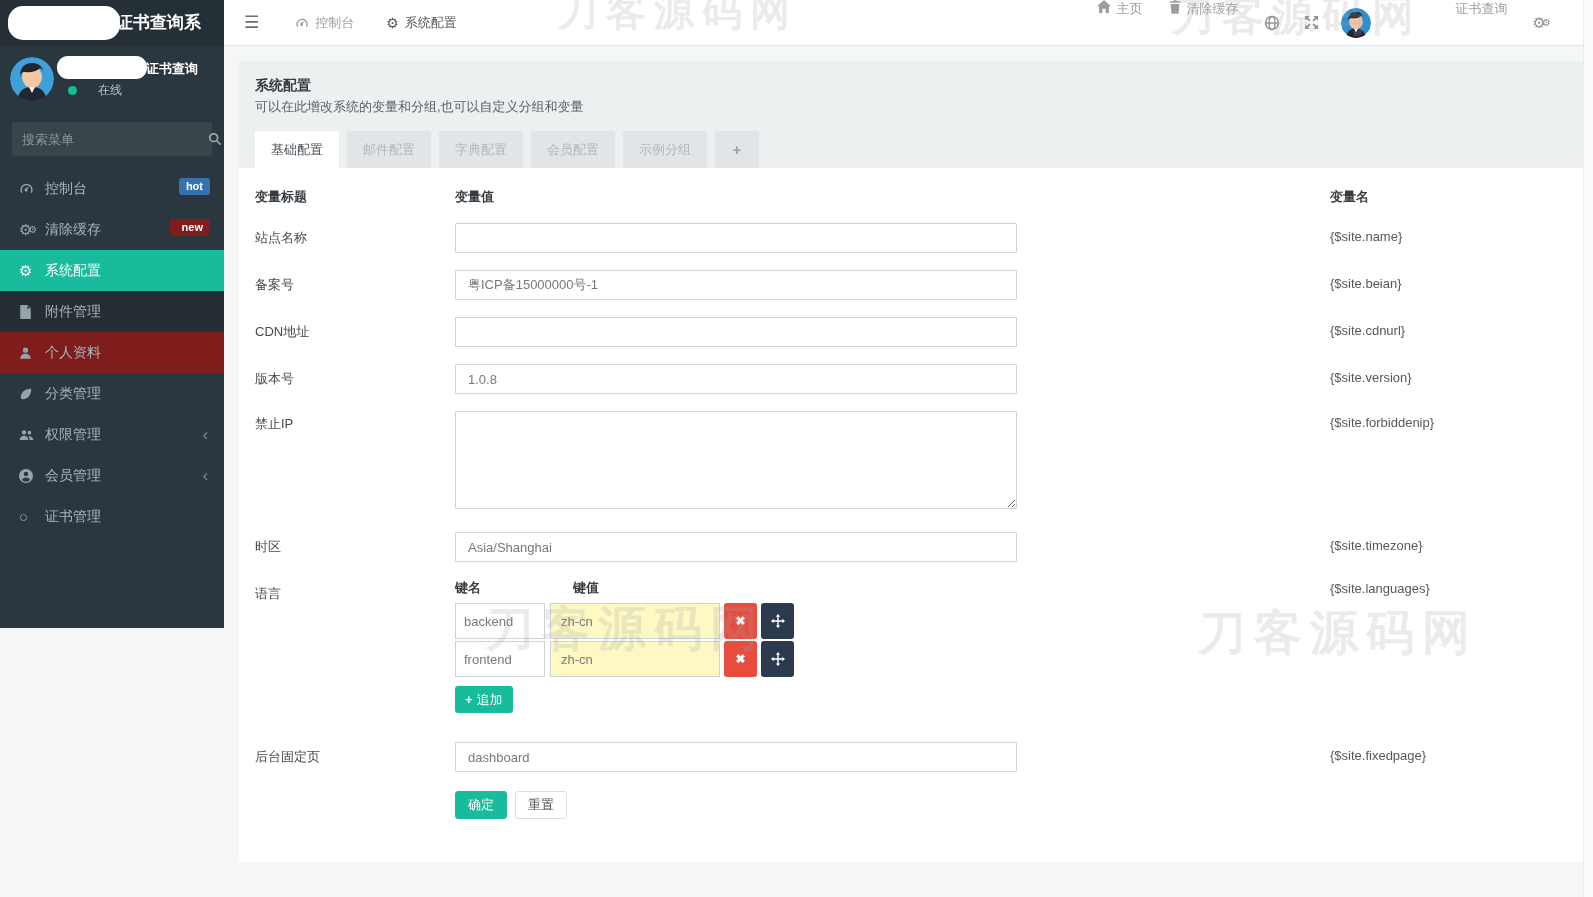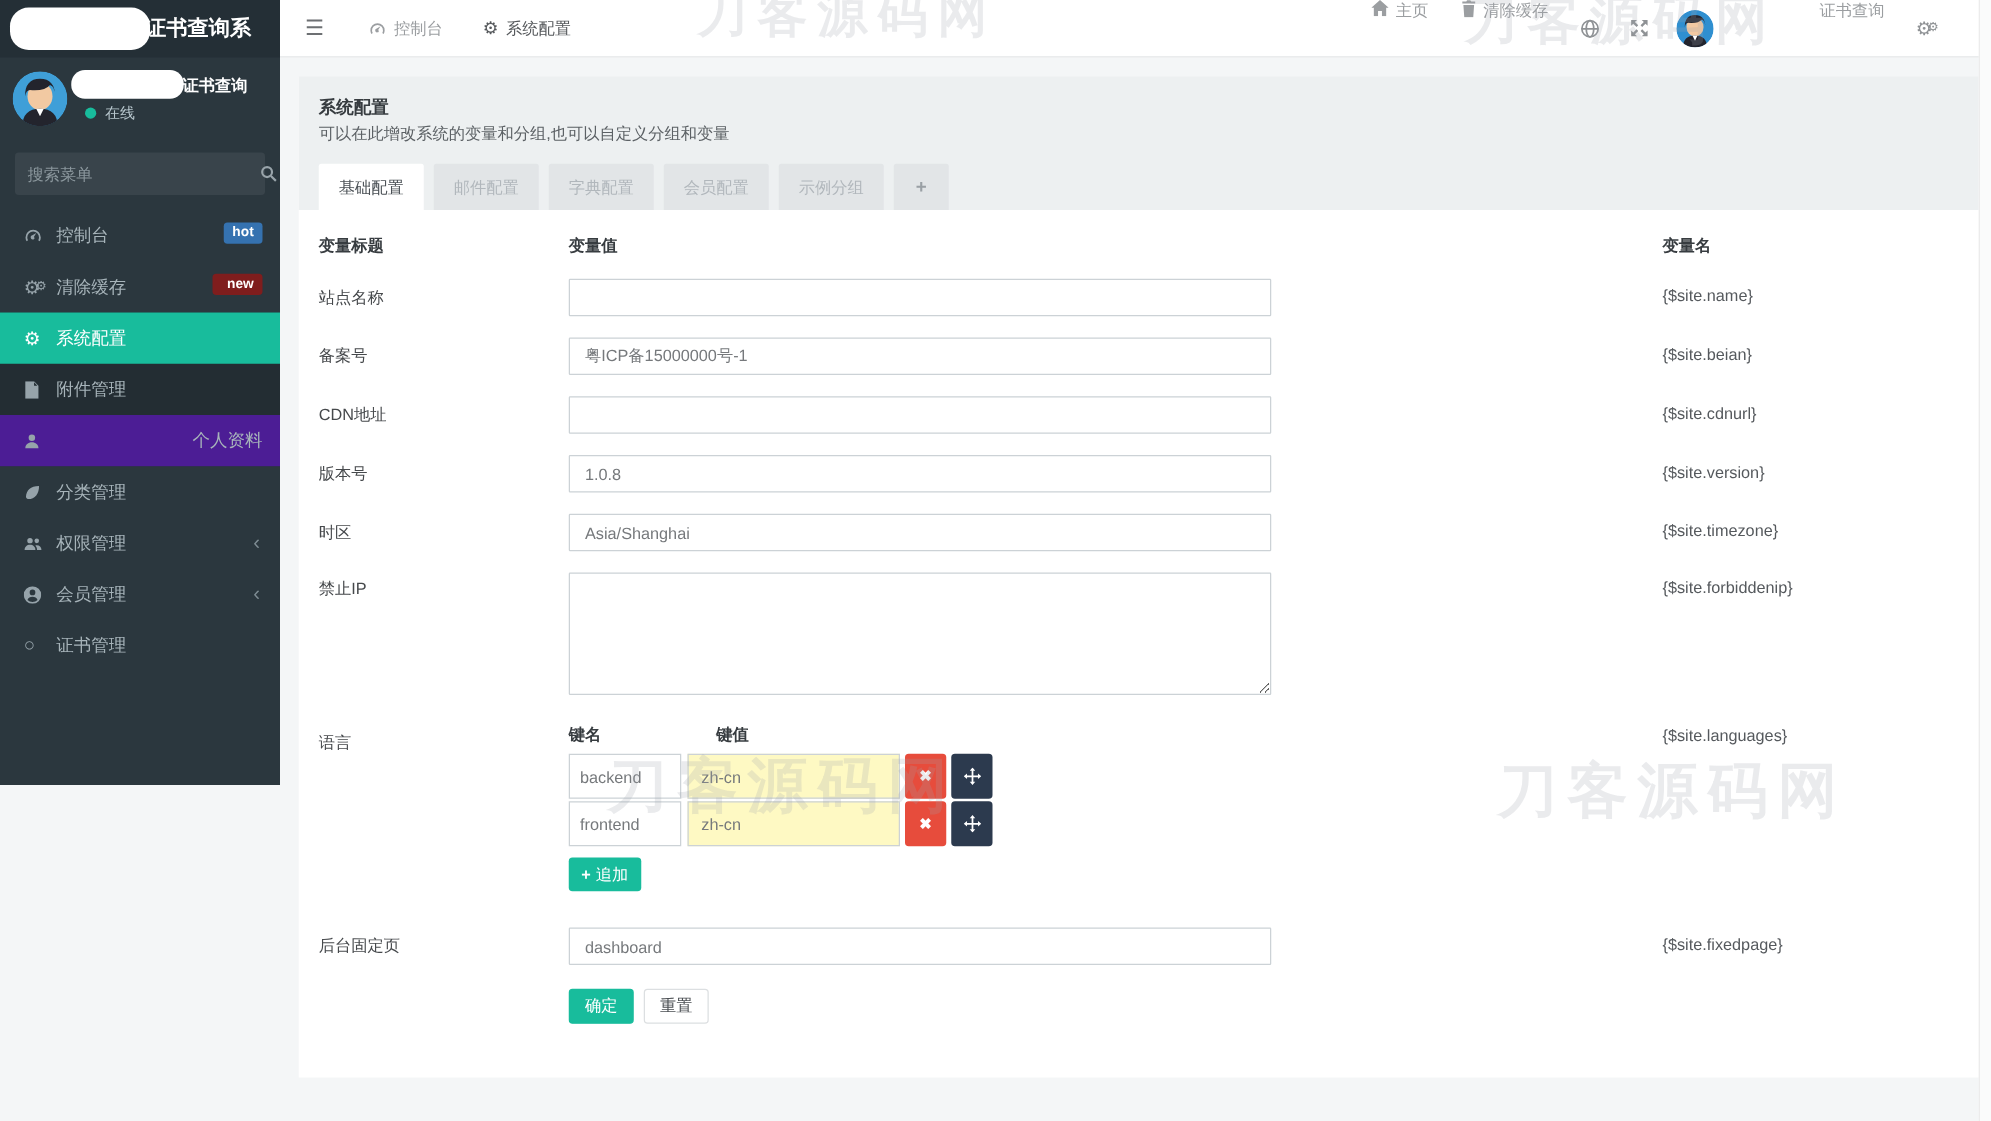--- a/index.html
+++ b/index.html
@@ -9,34 +9,34 @@
     background:#f4f6f7; position:relative; overflow:hidden;
     font-size:13px; color:#444;
   }
   
   .sidebar { position:absolute; left:0; top:0; width:224px; height:628px; background:#2b373e; z-index:5; }
   .brand { height:46px; background:#242f36; position:relative; }
   .brand-title { position:absolute; left:116px; top:0; line-height:46px; color:#fff; font-size:17px; font-weight:bold; white-space:nowrap; }
   .user-panel { position:relative; height:64px; }
   .avatar44 { position:absolute; left:10px; top:11px; width:44px; height:44px; border-radius:50%; overflow:hidden; }
   .user-name { position:absolute; left:146px; top:14px; color:#fff; font-weight:bold; font-size:13px; white-space:nowrap; }
-  .user-status { position:absolute; left:68px; top:36px; color:#b8c7ce; font-size:12px; display:flex; align-items:center; gap:7px; }
+  .user-status { position:absolute; left:68px; top:36px; color:#b8c7ce; font-size:12px; display:flex; align-items:center; gap:21px; }
   .status-dot { width:9px; height:9px; border-radius:50%; background:#18bc9c; display:inline-block; }
   .side-search { position:absolute; left:12px; top:122px; width:200px; height:34px; background:#39444b; border-radius:3px; display:flex; align-items:center; }
   .side-search input { flex:1; background:transparent; border:0; outline:none; color:#cfd8dc; font-size:13px; padding:0 10px; font-family:inherit; }
   .side-search input::placeholder { color:#8b979d; }
   .side-search .sicon { width:30px; color:#99a4aa; display:flex; justify-content:center; }
   .menu { position:absolute; left:0; top:168px; width:224px; }
   .mitem { height:41px; display:flex; align-items:center; padding:0 14px 0 19px; color:#a7b4ba; cursor:pointer; position:relative; }
   .mitem .micon { width:20px; margin-right:6px; display:flex; align-items:center; color:#96a3aa; font-size:14px; }
   .mitem .mlabel { font-size:14px; }
   .submenu-group { background:#232d33; }
   .mitem.active { background:#18bc9c; color:#fff; }
   .mitem.active .micon { color:#fff; }
-  .mitem.hovered { background:#4c1d95;justify-content:space-between; }
+  .mitem.hovered { background:#7f1d1d; }
   .badge { position:absolute; right:14px; top:10px; color:#fff; font-size:11px; font-weight:bold; padding:3px 7px; border-radius:3px; line-height:1; }
   .badge.hot { background:#3572b0; }
   .badge.new { background:#7f1d1d;padding-left:12px; }
   .chev { position:absolute; right:16px; color:#7e8c93; font-size:16px; line-height:1; }
   
   .navbar { position:absolute; left:224px; top:0; width:1369px; height:46px; background:#fff; border-bottom:1px solid #e4e6e8; z-index:6; display:flex; align-items:center; }
   .nav-left { display:flex; align-items:center; height:100%; }
   .hamburger { padding:0 20px; color:#6d7073; font-size:17px; cursor:pointer; height:100%; display:flex; align-items:center; }
   .ntab { display:flex; align-items:center; gap:6px; padding:0 16px; height:100%; color:#9b9ea1; cursor:pointer; font-size:13px; }
   .ntab.active { color:#55585b; }
@@ -305,30 +305,30 @@
       <div class="fctrl"><input class="txt" value="" style=""></div>
       <span class="fvar">{$site.cdnurl}</span>
     </div>
 
     <div class="frow">
       <span class="flabel">版本号</span>
       <div class="fctrl"><input class="txt" value="1.0.8" style=""></div>
       <span class="fvar">{$site.version}</span>
     </div>
 
-    <div class="frow">
-      <span class="flabel">时区</span>
-      <div class="fctrl"><input class="txt" value="Asia/Shanghai" style=""></div>
-      <span class="fvar">{$site.timezone}</span>
-    </div>
-
     <div class="frow tall" style="margin-bottom:20px;">
       <span class="flabel">禁止IP</span>
       <div class="fctrl"><textarea class="txt" style=""></textarea></div>
       <span class="fvar" style="top:4px;">{$site.forbiddenip}</span>
+    </div>
+
+    <div class="frow">
+      <span class="flabel">时区</span>
+      <div class="fctrl"><input class="txt" value="Asia/Shanghai" style=""></div>
+      <span class="fvar">{$site.timezone}</span>
     </div>
 
     <div class="frow lang">
       <span class="flabel">语言</span>
       <div class="fctrl">
         <div class="kv-head">
           <span class="kh1">键名</span>
           <span>键值</span>
         </div>
         <div class="kv-row">

